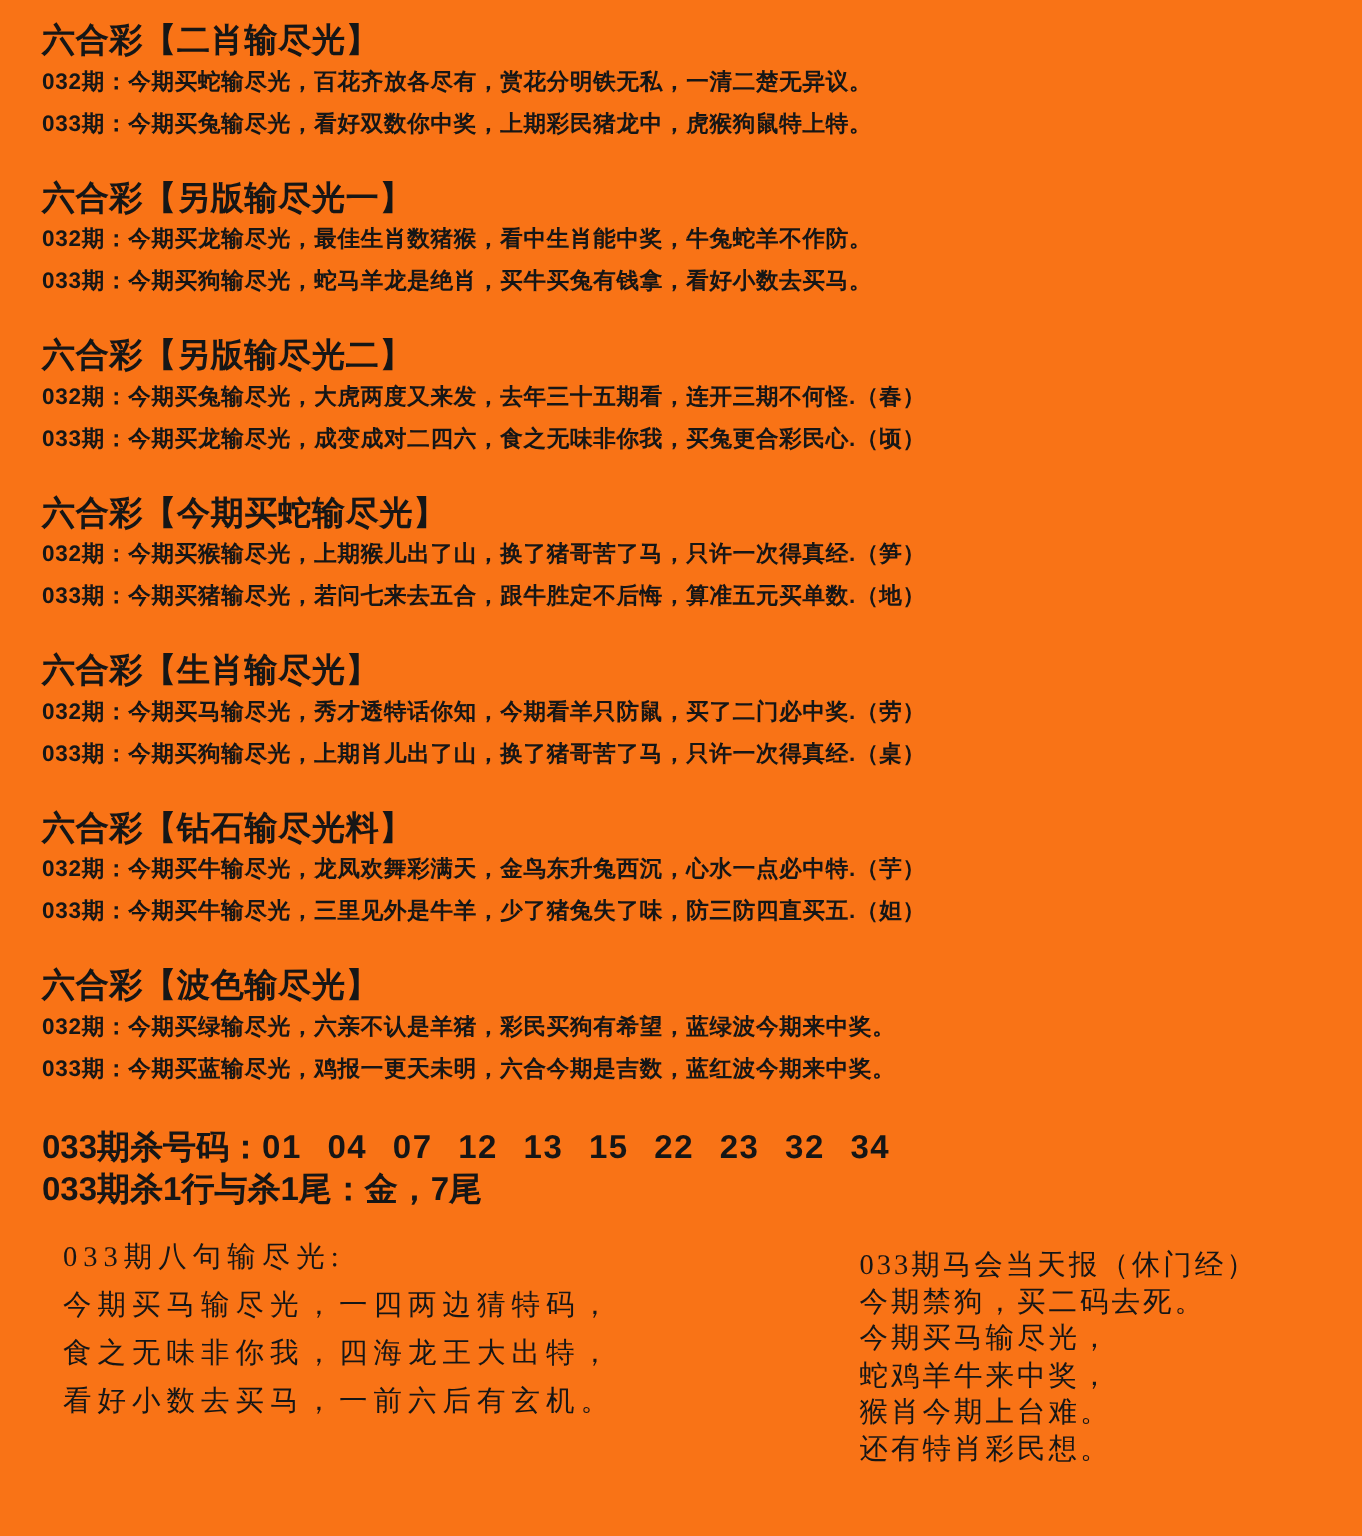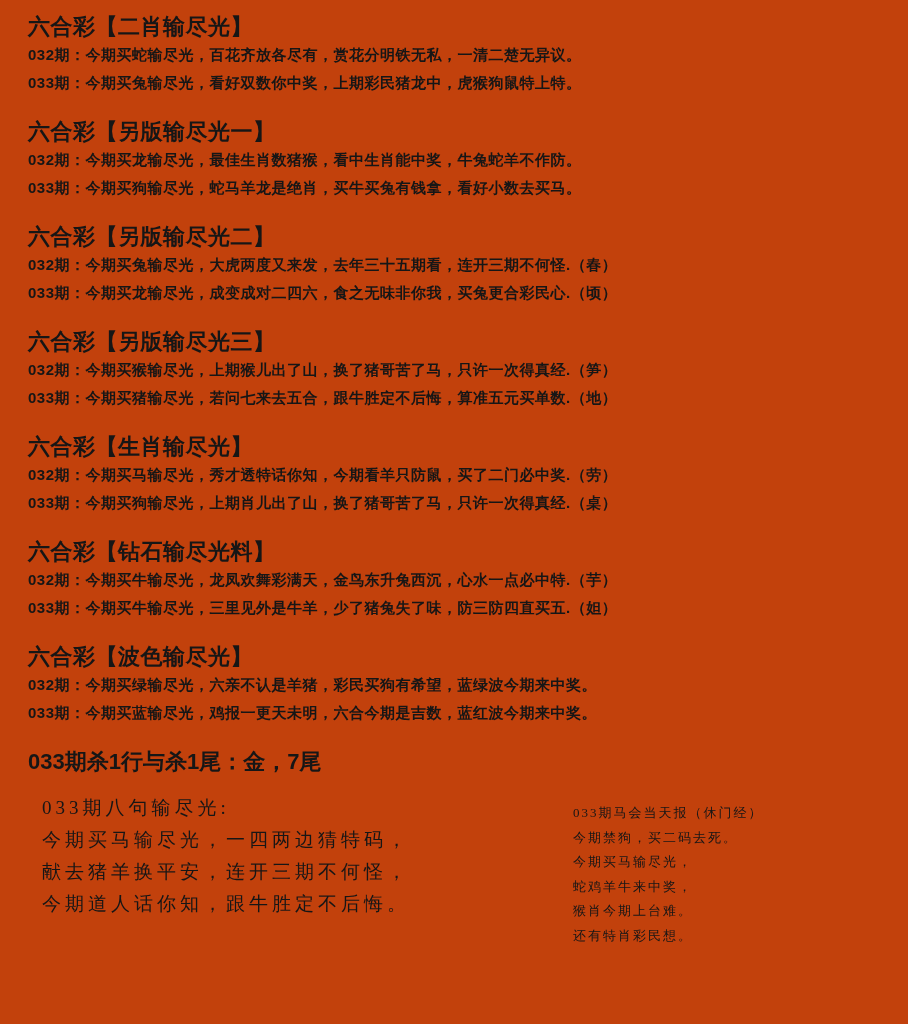--- a/index.html
+++ b/index.html
@@ -12,21 +12,21 @@
     height: 1024px;
     overflow: hidden;
     font-family: "Liberation Sans", sans-serif;
     color: #161616;
   }
   .doc {
     box-sizing: border-box;
     width: 908px;
     height: 1024px;
     padding: 13px 18px 0 28px;
-    background: #c2410c;
+    background: #f97316;
   }
   
   .top-sections section {
     margin: 0 0 21px 0;
   }
   .sec-header {
     font-size: 22px;
     font-weight: 700;
     line-height: 28px;
     margin: 0;
@@ -62,21 +62,21 @@
   .bottom-left {
     margin-left: 14px;
     width: 470px;
     font-size: 19px;
     letter-spacing: 4px;
     line-height: 32px;
   }
   .bottom-right {
     margin-left: 61px;
     padding-top: 9px;
-    font-size: 13px;
+    font-size: 19px;
     letter-spacing: 2px;
     line-height: 24.5px;
   }
 </style>
 </head>
 <body>
 
 <div class="doc">
 
   <div class="top-sections">
@@ -93,21 +93,21 @@
       <p class="sec-line">033期：今期买狗输尽光，蛇马羊龙是绝肖，买牛买兔有钱拿，看好小数去买马。</p>
     </section>
 
     <section>
       <h2 class="sec-header">六合彩【另版输尽光二】</h2>
       <p class="sec-line">032期：今期买兔输尽光，大虎两度又来发，去年三十五期看，连开三期不何怪.（春）</p>
       <p class="sec-line">033期：今期买龙输尽光，成变成对二四六，食之无味非你我，买兔更合彩民心.（顷）</p>
     </section>
 
     <section>
-      <h2 class="sec-header">六合彩【另版输尽光三】</h2>
+      <h2 class="sec-header">六合彩【今期买蛇输尽光】</h2>
       <p class="sec-line">032期：今期买猴输尽光，上期猴儿出了山，换了猪哥苦了马，只许一次得真经.（笋）</p>
       <p class="sec-line">033期：今期买猪输尽光，若问七来去五合，跟牛胜定不后悔，算准五元买单数.（地）</p>
     </section>
 
     <section>
       <h2 class="sec-header">六合彩【生肖输尽光】</h2>
       <p class="sec-line">032期：今期买马输尽光，秀才透特话你知，今期看羊只防鼠，买了二门必中奖.（劳）</p>
       <p class="sec-line">033期：今期买狗输尽光，上期肖儿出了山，换了猪哥苦了马，只许一次得真经.（桌）</p>
     </section>
 
@@ -118,30 +118,31 @@
     </section>
 
     <section>
       <h2 class="sec-header">六合彩【波色输尽光】</h2>
       <p class="sec-line">032期：今期买绿输尽光，六亲不认是羊猪，彩民买狗有希望，蓝绿波今期来中奖。</p>
       <p class="sec-line">033期：今期买蓝输尽光，鸡报一更天未明，六合今期是吉数，蓝红波今期来中奖。</p>
     </section>
 
   </div>
 
+  <p class="kill-line first"><span>033期杀号码：</span><span class="kill-nums">01 04 07 12 13 15 22 23 32 34</span></p>
 
   <p class="kill-line second">033期杀1行与杀1尾：金，7尾</p>
 
   <div class="bottom">
 
     <div class="bottom-left">
       <p>033期八句输尽光:</p>
       <p>今期买马输尽光，一四两边猜特码，</p>
-      <p>献去猪羊换平安，连开三期不何怪，</p>
-      <p>今期道人话你知，跟牛胜定不后悔。</p>
+      <p>食之无味非你我，四海龙王大出特，</p>
+      <p>看好小数去买马，一前六后有玄机。</p>
     </div>
 
     <div class="bottom-right">
       <p>033期马会当天报（休门经）</p>
       <p>今期禁狗，买二码去死。</p>
       <p>今期买马输尽光，</p>
       <p>蛇鸡羊牛来中奖，</p>
       <p>猴肖今期上台难。</p>
       <p>还有特肖彩民想。</p>
     </div>

